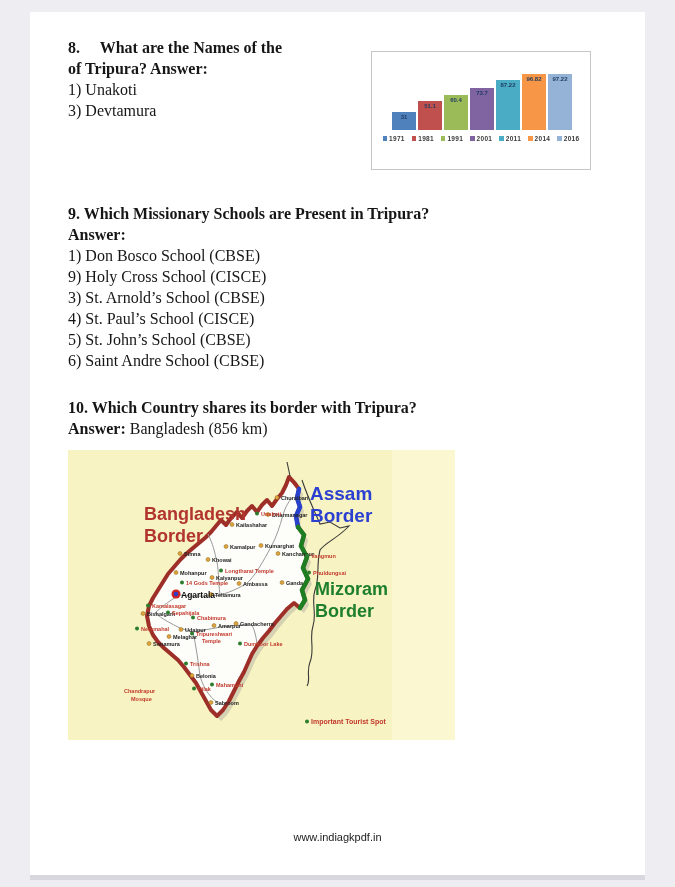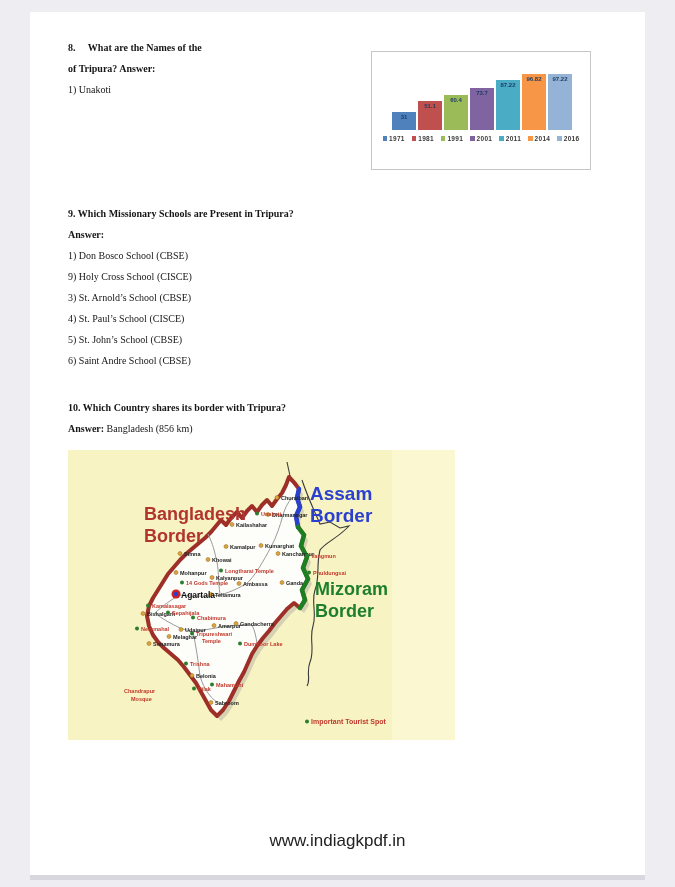--- a/index.html
+++ b/index.html
@@ -2,29 +2,29 @@
 <html><head>
 <meta charset="utf-8">
 <style>
   html,body{margin:0;padding:0;}
   .screen{position:relative;width:675px;height:887px;background:#eeedf2;overflow:hidden;
           font-family:"Liberation Serif",serif;color:#161616;}
   .page{position:absolute;left:30px;top:12px;width:615px;height:863px;background:#ffffff;}
   .page-shadow{position:absolute;left:30px;top:875px;width:615px;height:5px;background:#d8d7dd;}
 
   
-  .tblock{position:absolute;font-size:10px;line-height:21px;}
+  .tblock{position:absolute;font-size:16px;line-height:21px;}
   .bold{font-weight:bold;}
   .q8{left:38px;top:25px;width:320px;}
   .q9{left:38px;top:191px;width:560px;}
   .q10{left:38px;top:385px;width:560px;}
   .q11{left:38px;top:749px;width:565px;}
   .answer-indent{padding-left:28px;}
   .footer{position:absolute;left:0;top:819px;width:615px;text-align:center;
-          font-size:17px;color:#222;font-family:"Liberation Sans",sans-serif;}
+          font-size:11px;color:#222;font-family:"Liberation Sans",sans-serif;}
 
   
   .chart{position:absolute;left:341px;top:39px;width:218px;height:117px;background:#fff;
          border:1px solid #c6c6c6;font-family:"Liberation Sans",sans-serif;}
   .bars{position:absolute;left:20px;top:22px;width:181px;height:56px;
         display:flex;align-items:flex-end;gap:2px;}
   .bar{width:24px;position:relative;}
   .bar span{display:block;text-align:center;font-size:6px;font-weight:bold;
             color:#1e3a5f;padding-top:2px;line-height:7px;}
   .chart-legend{position:absolute;left:0;top:83px;width:100%;display:flex;
@@ -51,20 +51,21 @@
 </head>
 <body>
 
 <div class="screen">
   <div class="page">
 
     <div class="tblock q8">
       <div class="bold">8.  What are the Names of the</div>
       <div class="bold">of Tripura? Answer:</div>
       <div>1) Unakoti</div>
+      <div>3) Devtamura</div>
     </div>
 
     <div class="chart">
       <div class="bars">
           <div class="bar" style="height: 18px; background: rgb(79, 129, 189);">
             <span>31</span>
           </div>
           <div class="bar" style="height: 29px; background: rgb(192, 80, 77);">
             <span>51.1</span>
           </div>

